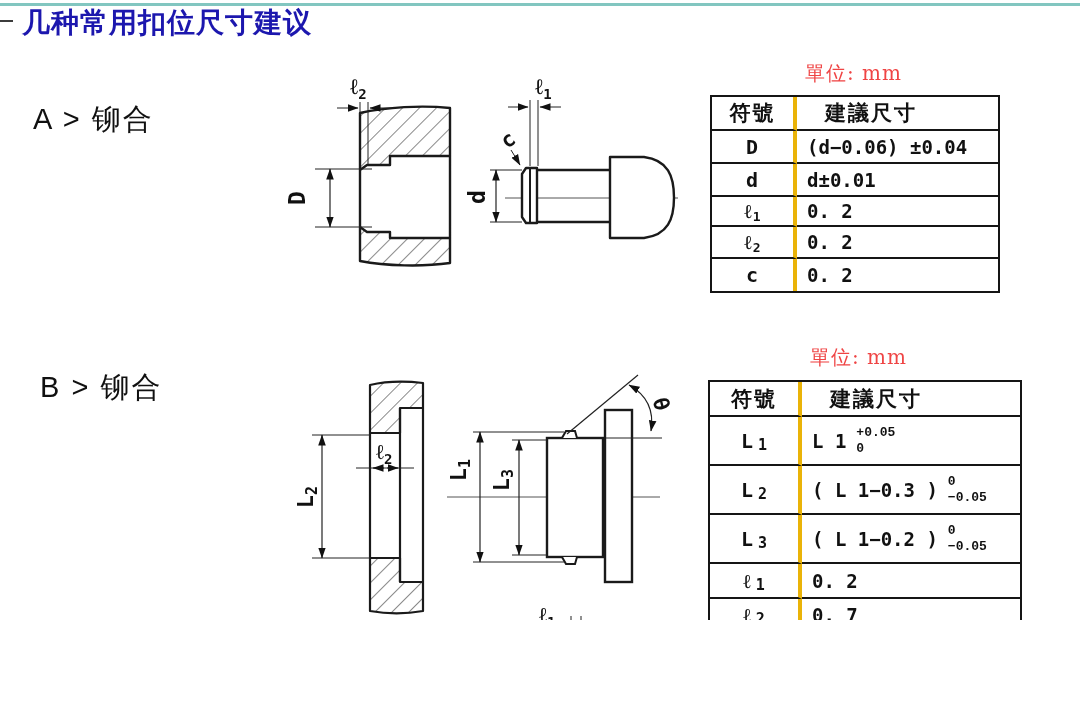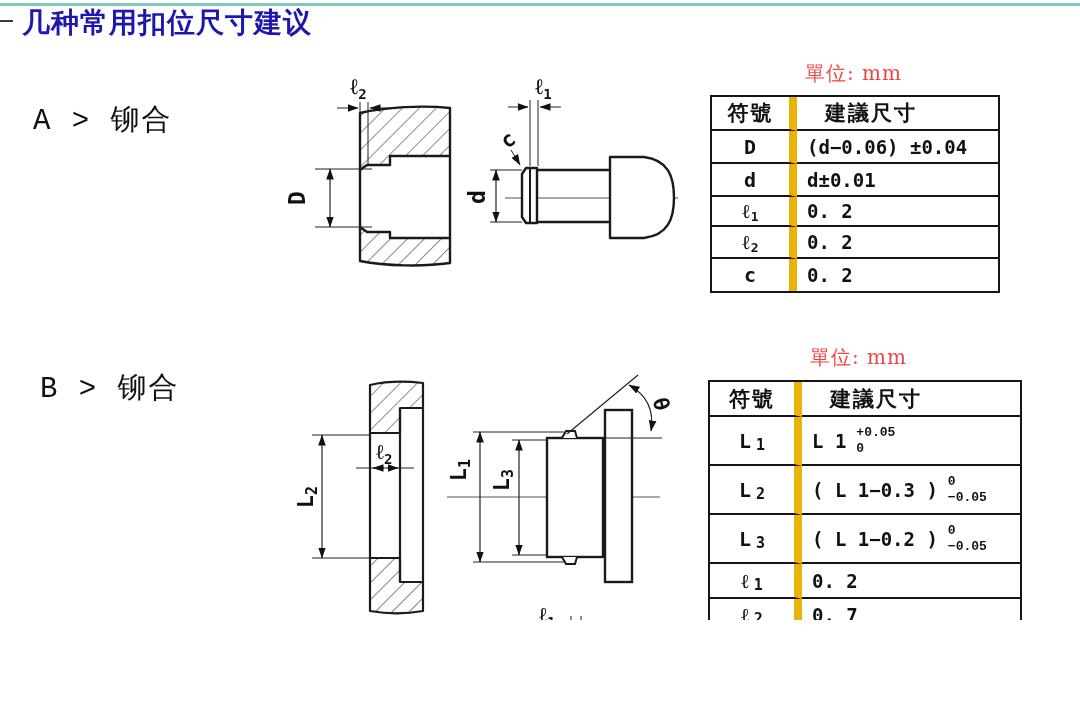--- a/index.html
+++ b/index.html
@@ -8,21 +8,21 @@
     font-family:"Liberation Sans",sans-serif;color:#111;overflow:hidden;
   }
   .abs{position:absolute;}
   #top-rule{left:0;top:3px;width:1080px;height:3px;}
   #left-tick{left:0;top:20px;width:13px;height:2px;background:#3c3c3c;}
   #page-title{
     left:22px;top:4px;font-size:28px;font-weight:700;letter-spacing:1px;
     font-family:"Liberation Sans",sans-serif;
   }
   .section-label{
-    font-size:29px;color:#101010;font-family:Liberation Mono, monospace;
+    font-size:29px;color:#101010;font-family:Liberation Sans, sans-serif;
     letter-spacing:2px;z-index:2;
   }
   #section-a-label{left:33px;top:100px;}
   #section-b-label{left:40px;top:368px;}
   .unit-label{
     font-size:20px;font-family:"DejaVu Serif",serif;color:#ef4444;z-index:2;
     letter-spacing:1px;
   }
   #unit-a{left:805px;top:60px;}
   #unit-b{left:810px;top:344px;}
@@ -35,21 +35,21 @@
   #table-a{left:710px;top:95px;grid-template-columns:85px 201px;
     grid-template-rows:34px 33px 33px 30px 32px 32px;}
   #table-b{left:708px;top:380px;grid-template-columns:92px 218px;
     grid-template-rows:35px 49px 49px 49px 35px 33px 32px 33px;}
   .cell{
     display:flex;align-items:center;border-bottom:2px solid #151515;
     font-family:"DejaVu Sans Mono",monospace;font-weight:700;font-size:20px;
     white-space:nowrap;
   }
   .cell.last{border-bottom:none;}
-  .sym{justify-content:center;border-right:8px solid #eab308;}
+  .sym{justify-content:center;border-right:4px solid #eab308;}
   .val{padding-left:10px;font-size:19px;}
   .hdr{font-family:"Liberation Sans",sans-serif;font-size:21px;font-weight:700;letter-spacing:2px;}
   .hdr.val{padding-left:28px;}
   .subsc{font-size:13px;transform:translateY(5px);margin-left:1px;}
   #table-b .subsc{font-size:15px;margin-left:5px;transform:translateY(4px);}
   .tol{display:inline-flex;flex-direction:column;margin-left:10px;
     font-size:13px;line-height:1.2;align-items:flex-start;font-weight:700;}
   .tol span{display:block;font-family:Liberation Mono, monospace;}
 
   

